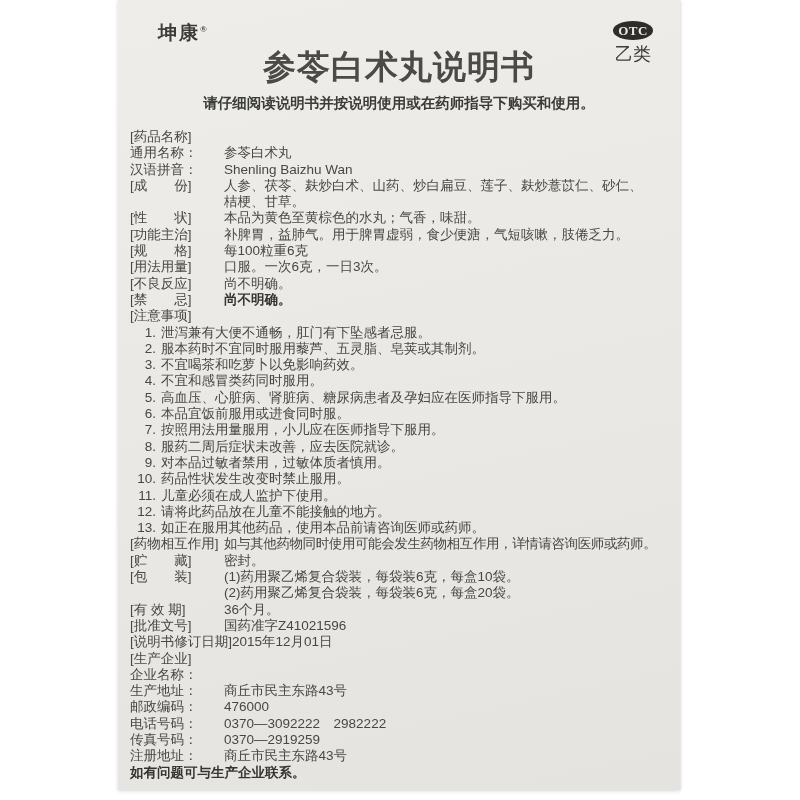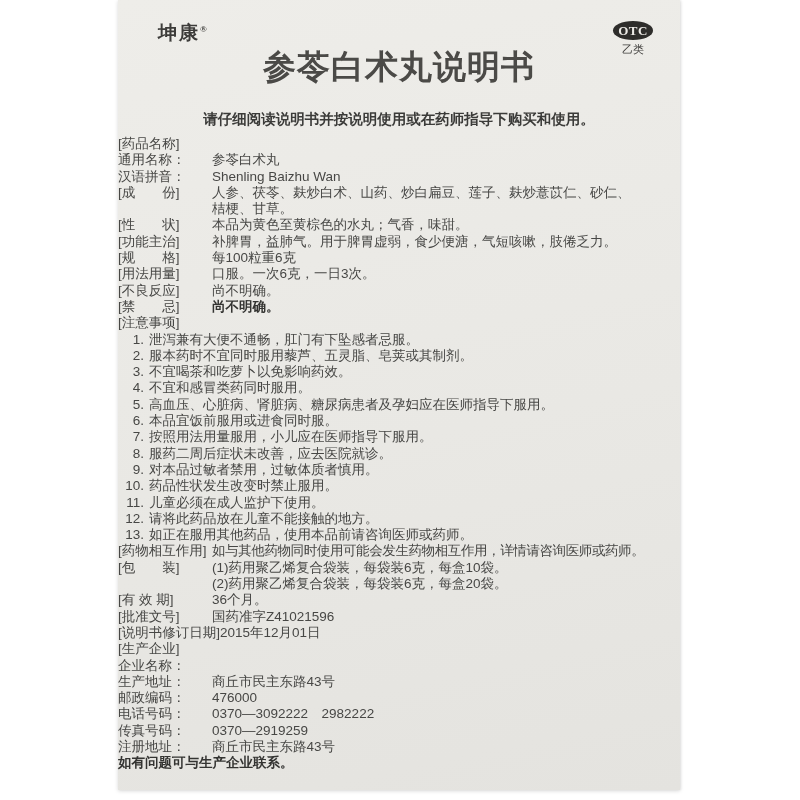--- a/index.html
+++ b/index.html
@@ -19,34 +19,34 @@
     font-size:19px; color:#3d3c3a; letter-spacing:2px;
   }
   .brand sup { font-size:9px; letter-spacing:0; vertical-align:super; }
   .otc { position:absolute; top:21px; right:26px; text-align:center; width:42px; }
   .otc-oval {
     width:40px; height:19px; margin:0 auto; background:#2e2d2b; border-radius:50%;
     color:#eceae6; font-family:"Liberation Serif", serif; font-weight:bold;
     font-size:13px; line-height:19px; text-align:center; letter-spacing:0.5px;
   }
   .otc-class {
-    font-size:11px; color:#3d3c3a; margin-top:2px;
+    font-size:18px; color:#3d3c3a; margin-top:2px;
     font-family:"Liberation Serif", serif;
   }
   .title {
     margin:0; padding-top:46px; text-align:center;
     font-family:"Liberation Serif", serif; font-size:33px; line-height:42px;
     font-weight:bold; color:#4b4a47; letter-spacing:1px;
   }
   .subtitle {
     text-align:center; font-size:14.5px; line-height:19px; font-weight:bold;
-    color:#3b3b39; margin-top:22px;
+    color:#3b3b39; margin-top:6px;
   }
   .content {
-    margin-top:7px; padding:0 8px 0 0;
+    margin-top:16px; padding:0 8px 0 12px;
     font-size:13.5px; line-height:16.3px; color:#474745;
   }
   .row { display:flex; align-items:baseline; }
   .lbl { min-width:94px; flex-shrink:0; white-space:pre; }
   .val { flex:1; }
   .b { font-weight:bold; color:#343432; }
   .note .num { width:26px; text-align:right; margin-right:5px; flex-shrink:0; }
   .tight .val { letter-spacing:-0.4px; white-space:nowrap; }
 </style>
 </head>
@@ -176,20 +176,24 @@
     <div class="row note">
       <span class="num">13.</span>
       <span class="val">如正在服用其他药品，使用本品前请咨询医师或药师。</span>
     </div>
 
     <div class="row tight">
       <span class="lbl">[药物相互作用]</span>
       <span class="val">如与其他药物同时使用可能会发生药物相互作用，详情请咨询医师或药师。</span>
     </div>
 
+    <div class="row">
+      <span class="lbl">[贮　　藏]</span>
+      <span class="val">密封。</span>
+    </div>
 
     <div class="row">
       <span class="lbl">[包　　装]</span>
       <span class="val">(1)药用聚乙烯复合袋装，每袋装6克，每盒10袋。</span>
     </div>
     <div class="row">
       <span class="lbl"></span>
       <span class="val">(2)药用聚乙烯复合袋装，每袋装6克，每盒20袋。</span>
     </div>
 

